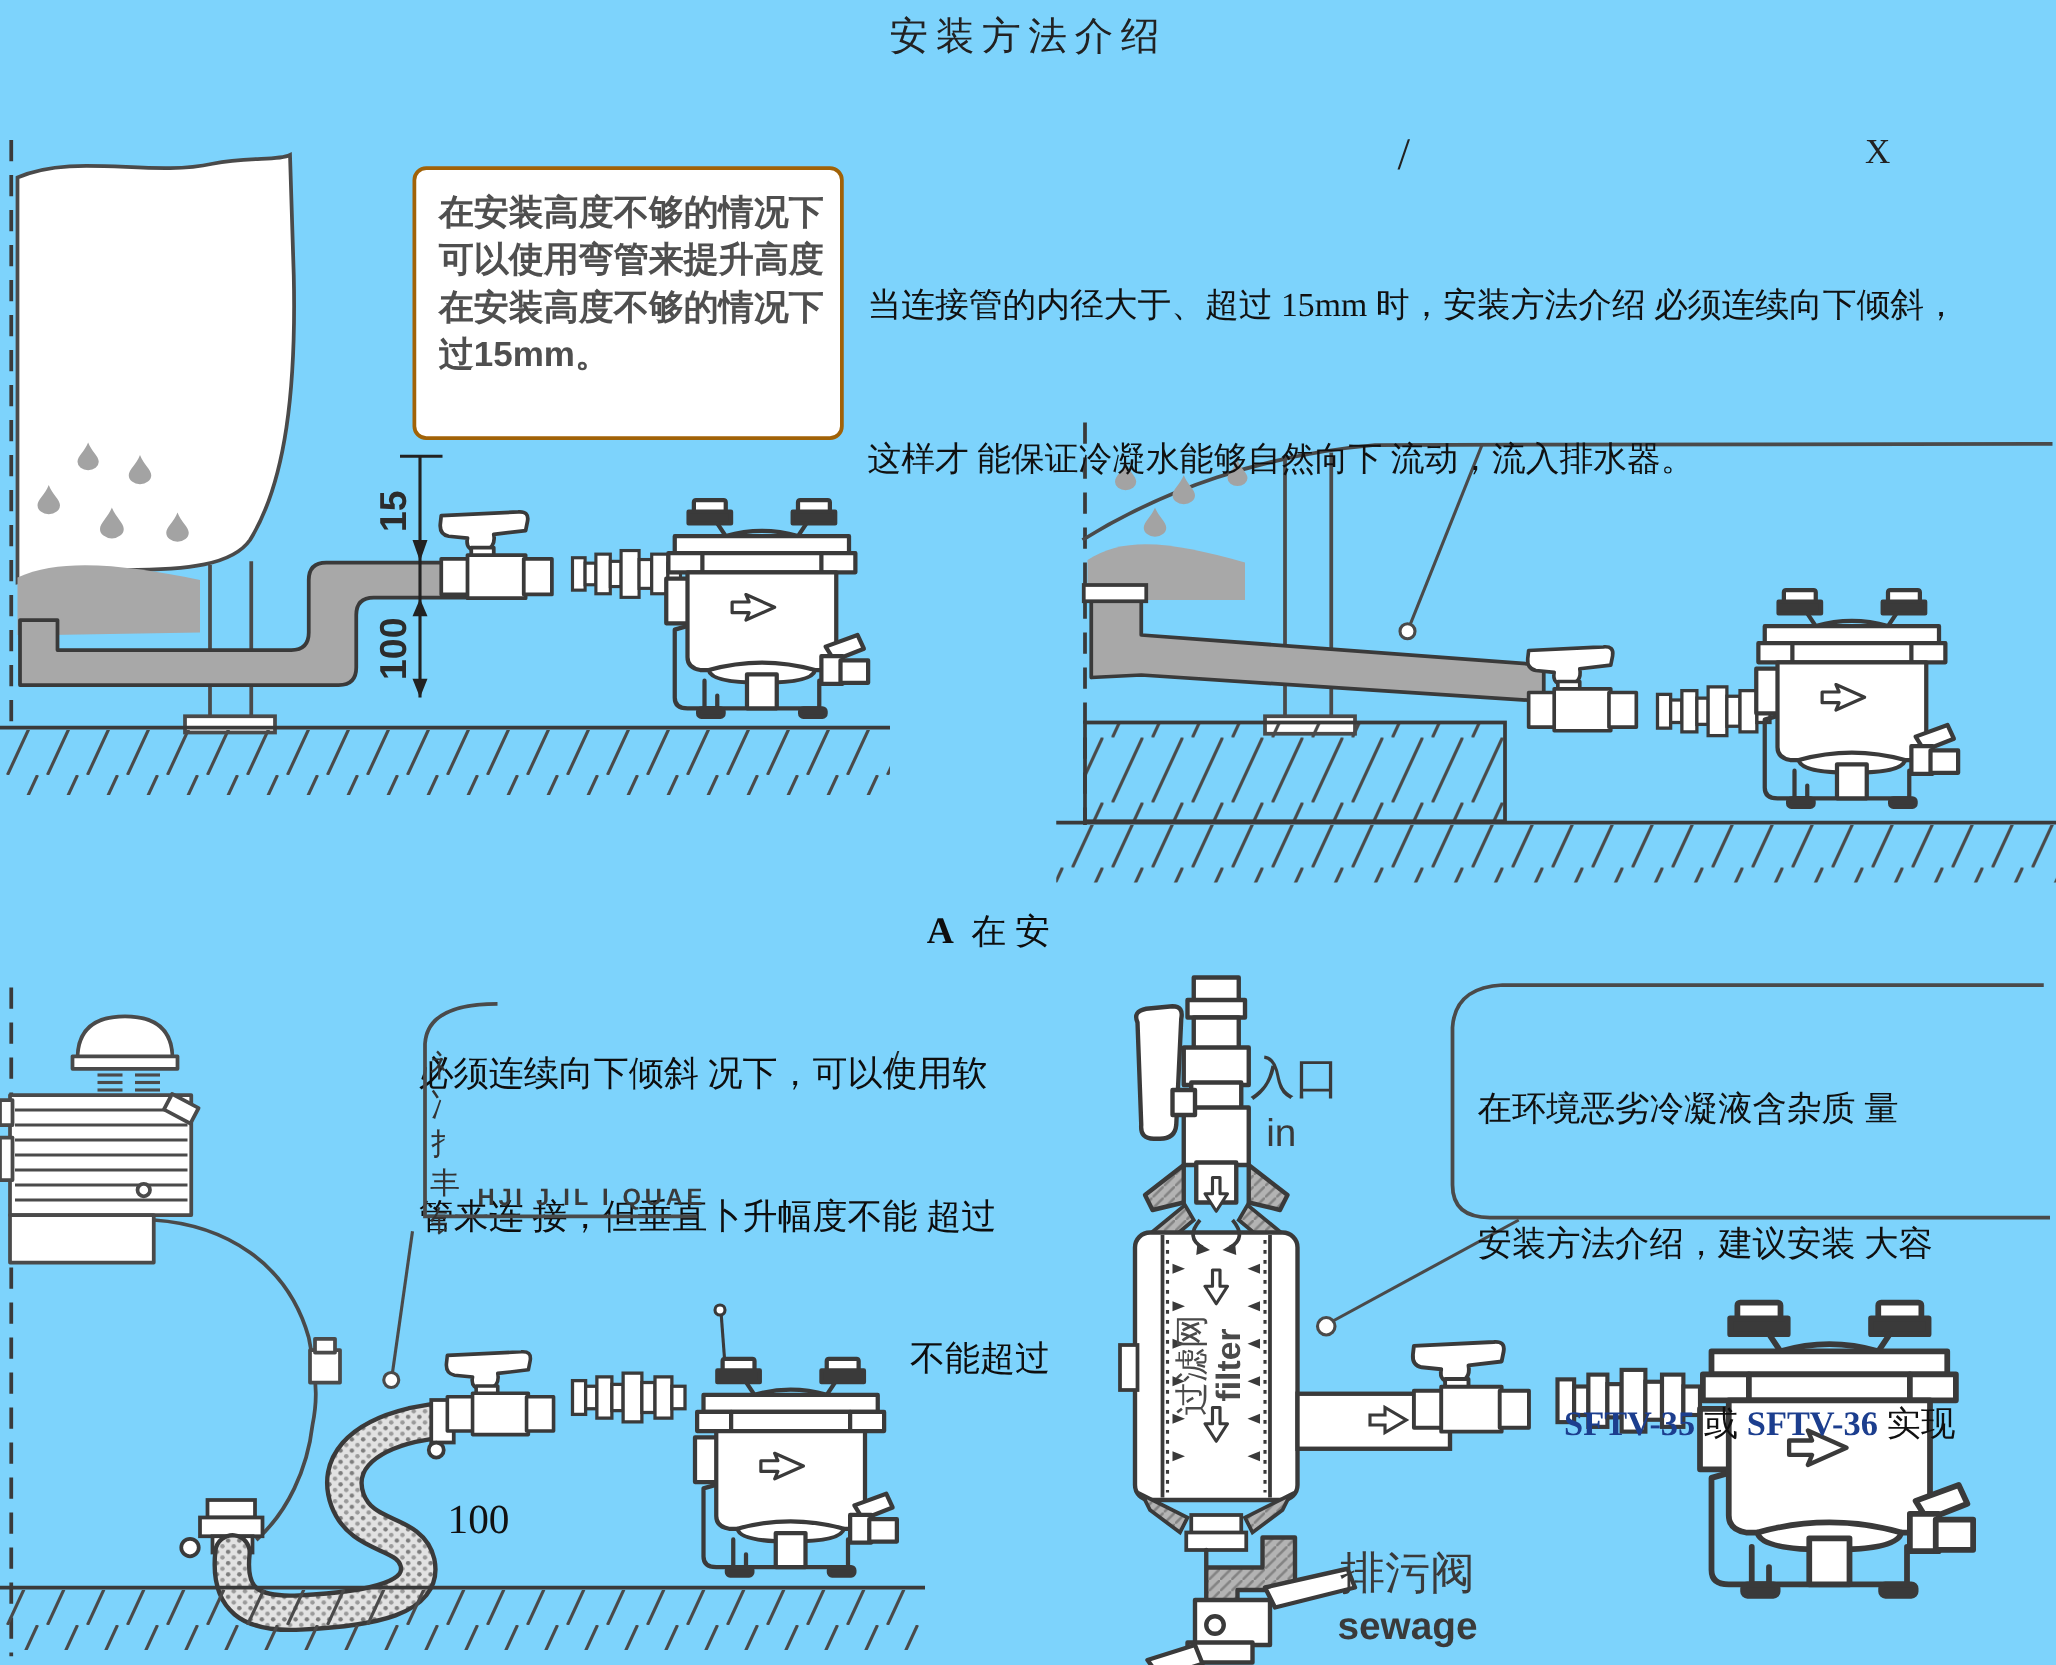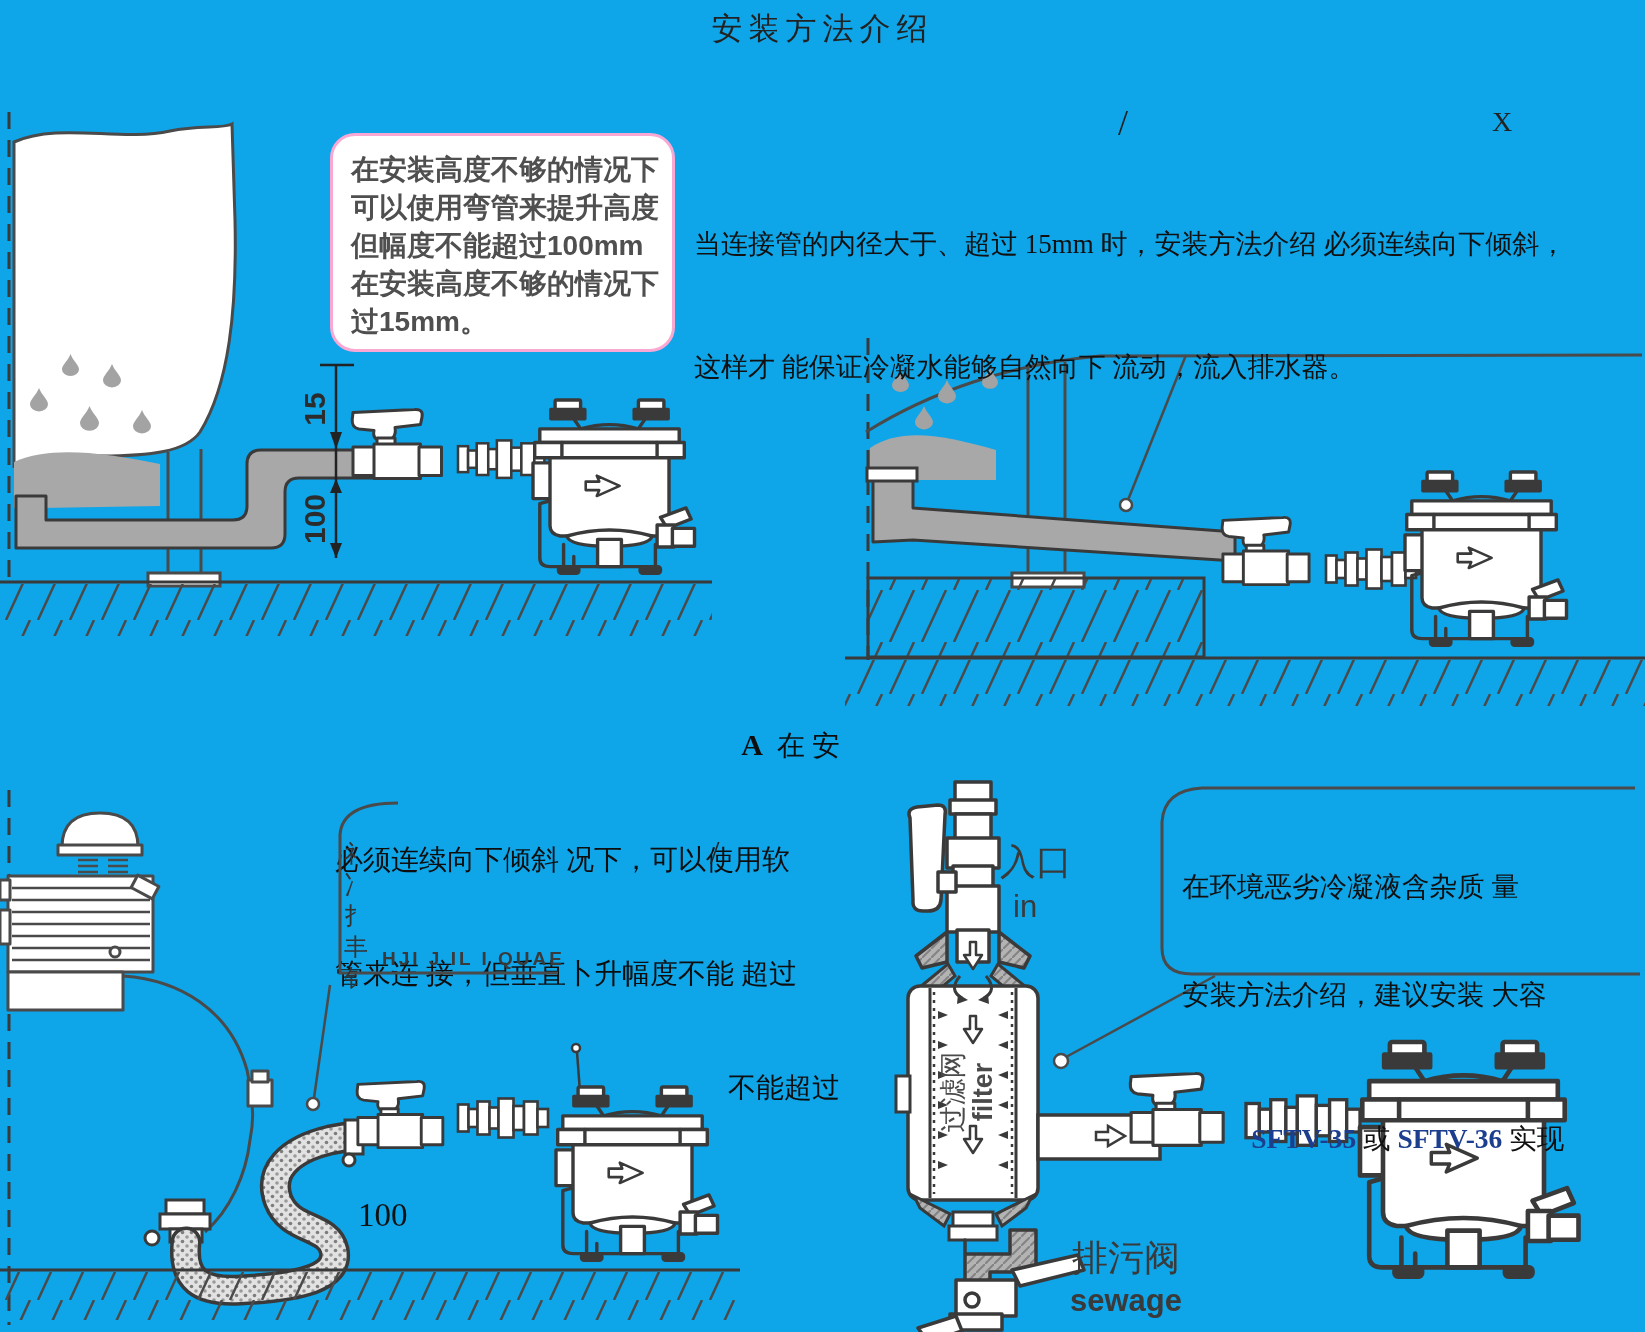--- a/index.html
+++ b/index.html
@@ -1,22 +1,22 @@
 <!DOCTYPE html>
 <html><head>
 <meta charset="utf-8">
 <style>
   html,body{margin:0;padding:0;background:#ffffff;}
-  .page{position:relative;width:1645px;height:1332px;background:#0ea5e9;overflow:hidden;
+  .page{position:relative;width:1645px;height:1332px;background:#7dd3fc;overflow:hidden;
         font-family:"Liberation Serif","DejaVu Serif",serif;color:#1a1a1a;}
   .abs{position:absolute;}
   .title{width:100%;text-align:center;top:8px;left:0;font-size:31px;letter-spacing:6px;color:#222;}
   svg{display:block;}
   
-  .callout-tl{left:330px;top:133px;width:321px;height:186px;border:3px solid #f9a8d4;border-radius:25px;
+  .callout-tl{left:330px;top:133px;width:321px;height:186px;border:3px solid #a16207;border-radius:11px;
      padding:15px 0 12px 18px;font-family:"Liberation Sans","DejaVu Sans",sans-serif;font-weight:700;
      font-size:28px;line-height:38px;color:#4f4f4f;background:#fff;}
   
   .para-tr{left:694px;top:142px;width:951px;font-size:27px;line-height:41px;color:#111;white-space:pre-wrap;}
   .mark{color:#222;}
   .mark-x{left:1492px;top:106px;font-size:28px;}
   .slash-tr{left:1118px;top:102px;font-size:36px;}
   
   .note-mid{left:335px;top:650px;width:505px;font-size:28px;line-height:38px;color:#0e0e0e;white-space:pre-wrap;}
   .note-mid .r{text-align:right;}
@@ -317,21 +317,20 @@
     </g>
     <use href="#sym-hvalve" transform="translate(278,312) scale(0.78)"></use>
     <use href="#sym-couplings" transform="translate(396,334) scale(0.95)"></use>
     <use href="#sym-trap" transform="translate(510,282) scale(1.15)"></use>
     <path d="M785,28 L352,28 Q314,30 312,62 L312,188 Q312,214 342,214 L790,214" fill="none" stroke="#4a4a4a" stroke-width="3"></path>
   </svg>
 
   <div class="abs callout-tl">
     <div>在安装高度不够的情况下</div>
     <div>可以使用弯管来提升高度</div>
-    <div>但幅度不能超过100mm</div>
     <div>在安装高度不够的情况下</div>
     <div>过15mm。</div>
   </div>
 
   <div class="abs para-tr">
     <div>当连接管的内径大于、超过 15mm 时，安装方法介绍 必须连续向下倾斜，</div>
     <div>这样才 能保证冷凝水能够自然向下 流动，流入排水器。</div>
   </div>
   <span class="abs mark mark-x">X</span>
   <span class="abs mark slash-tr">/</span>

